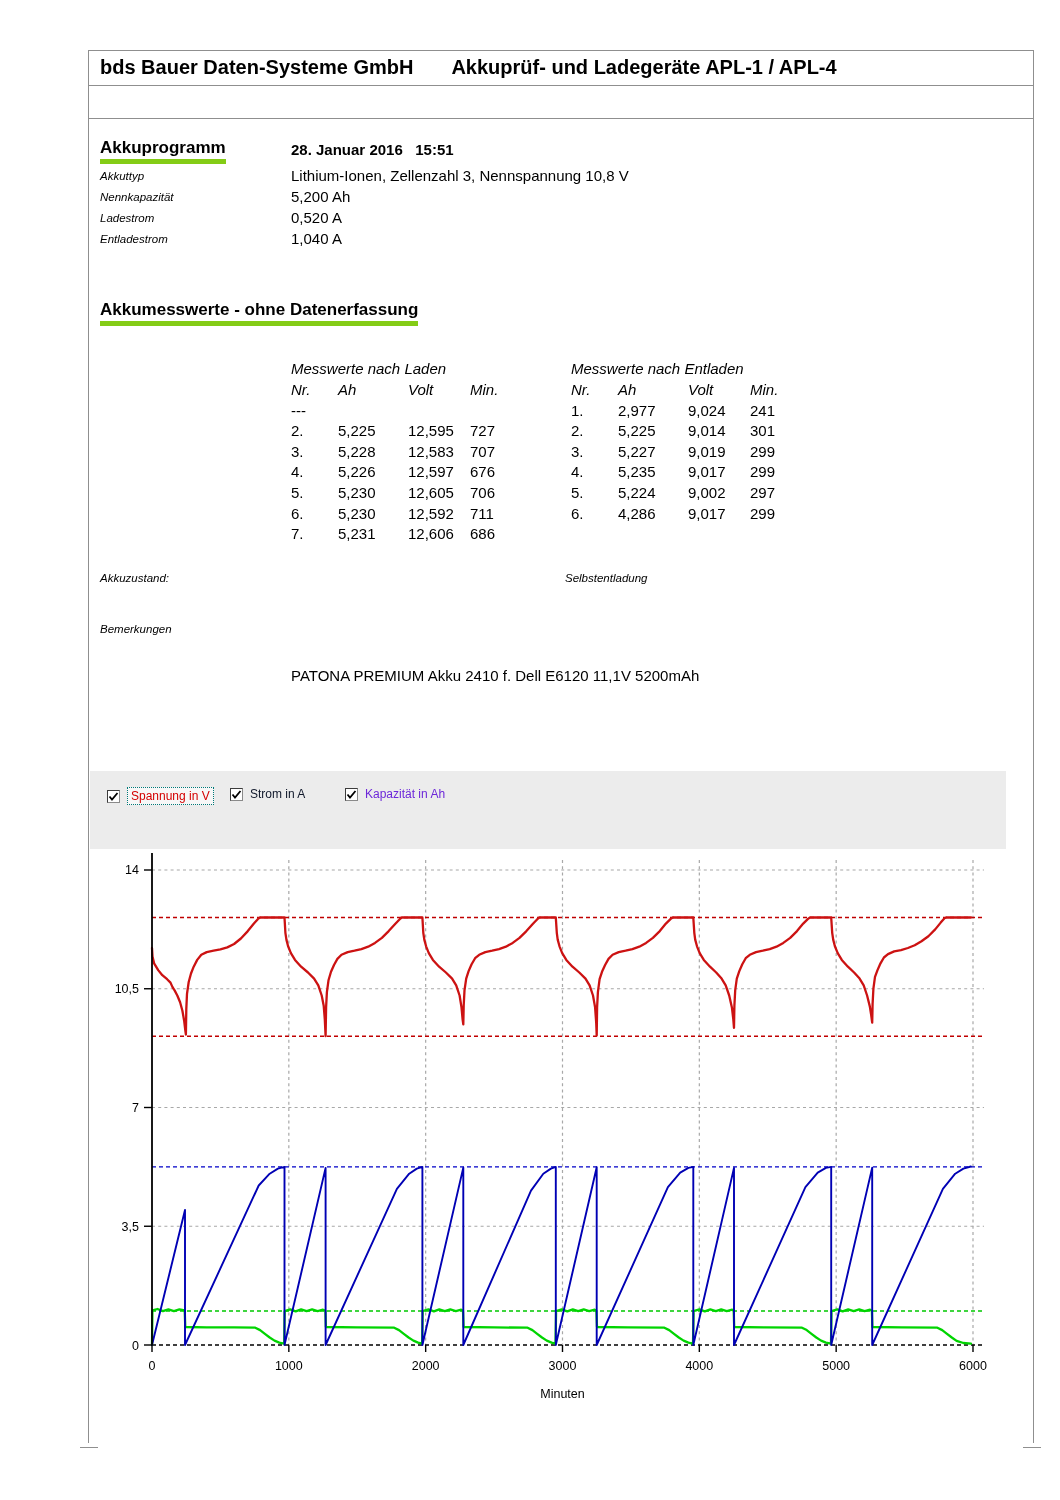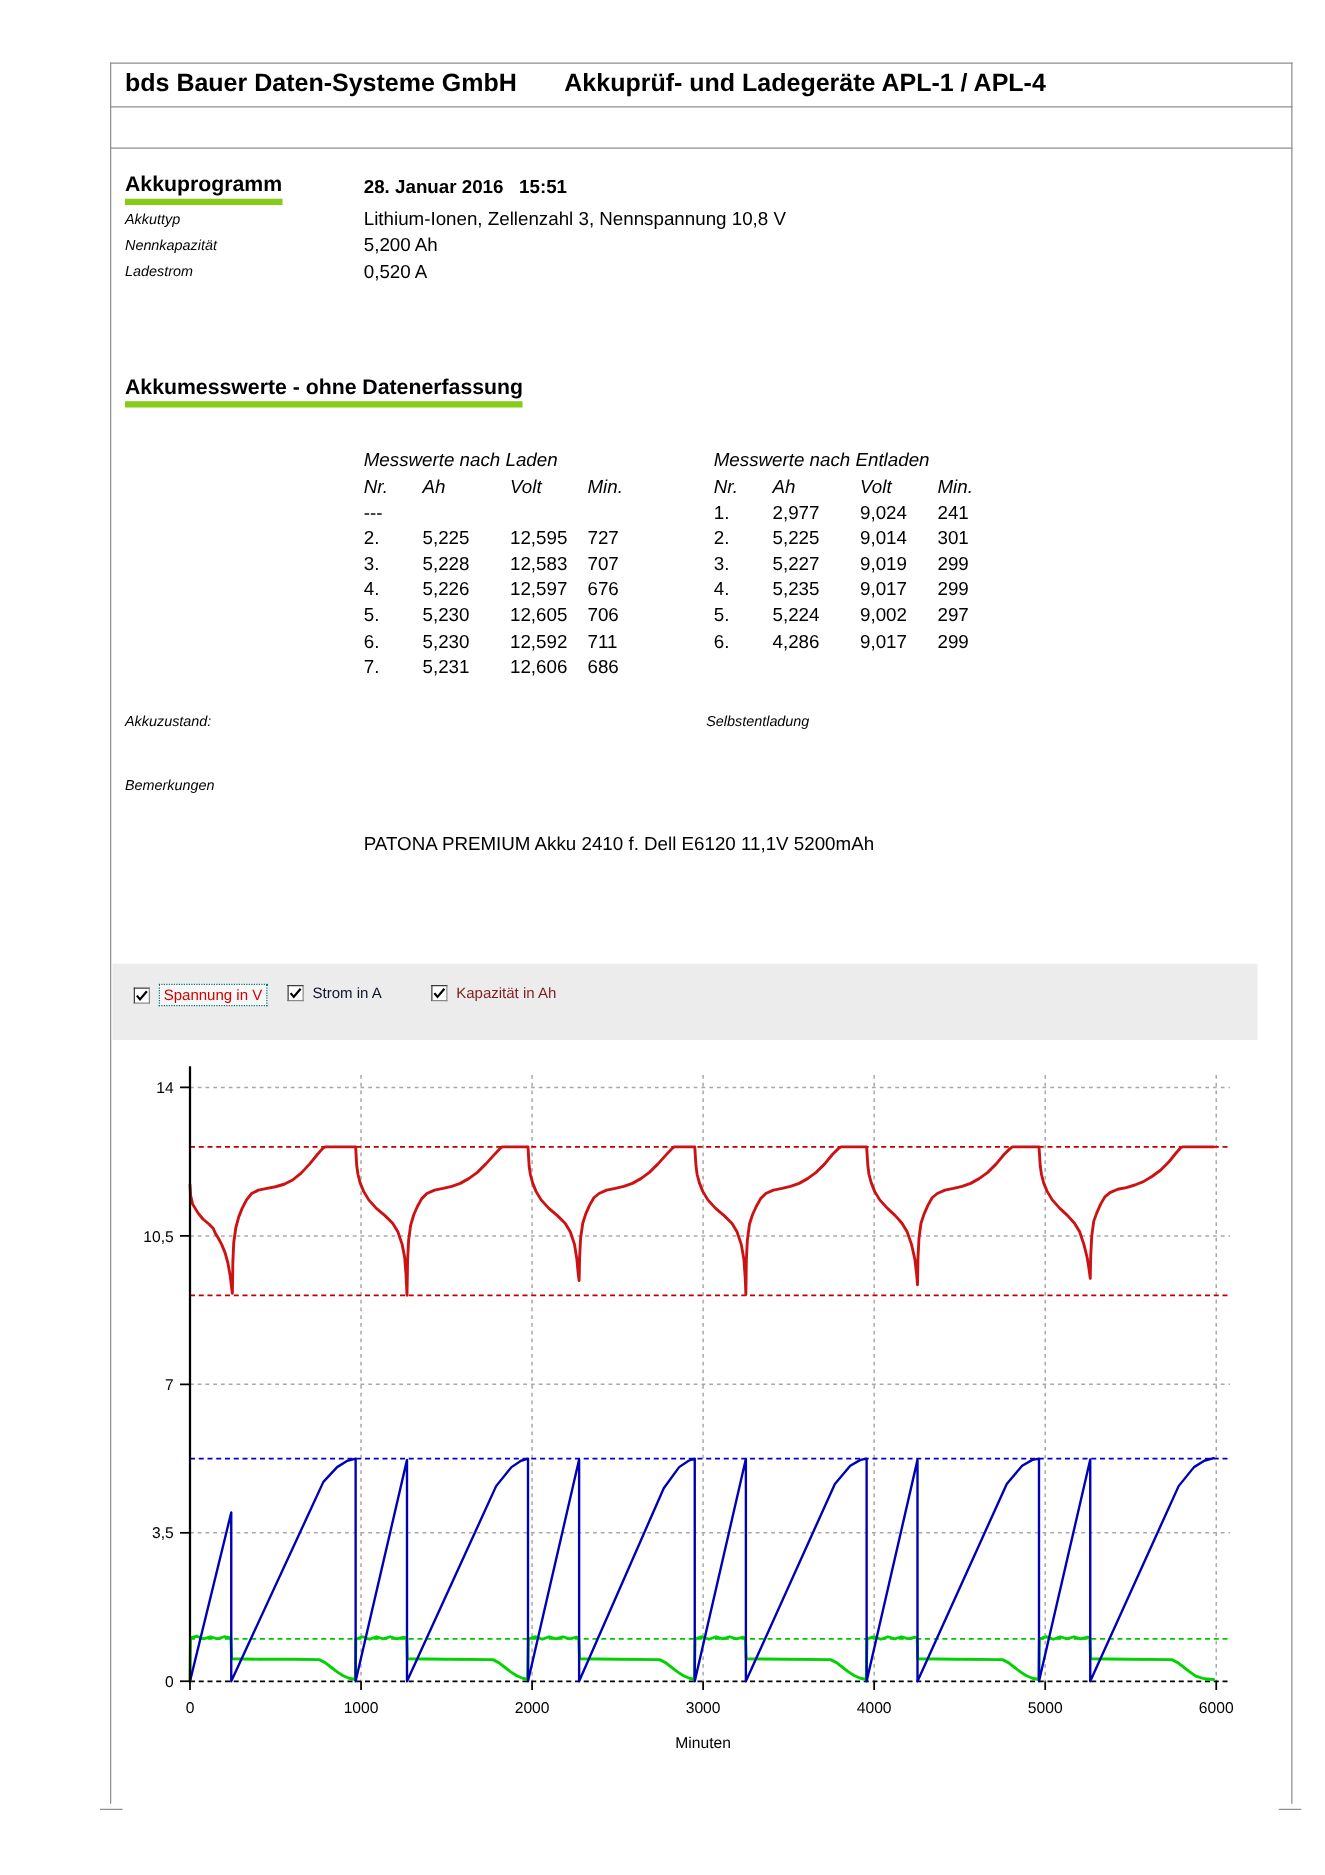--- a/index.html
+++ b/index.html
@@ -14,21 +14,21 @@
   .val{font-size:15px;}
   .bold{font-weight:bold;}
   .pre{white-space:pre;}
   .field-row{position:relative;height:21px;}
   .field-row .f-lbl{position:absolute;left:100px;top:3px;font-size:11.5px;font-style:italic;}
   .field-row .f-val{position:absolute;left:291px;top:0;font-size:15px;}
   .mw-table{position:absolute;font-size:15px;}
   .mw-title{font-style:italic;line-height:22px;}
   .mw-grid{display:grid;grid-template-columns:47px 70px 62px 46px;line-height:20.6px;}
   .mw-grid .hdr{font-style:italic;}
-  .legend{position:absolute;left:90px;top:771px;width:916px;height:61px;background:#ececec;}
+  .legend{position:absolute;left:90px;top:771px;width:916px;height:78px;background:#ececec;}
   .legend-item{position:absolute;top:16px;display:flex;align-items:center;gap:7px;}
   .legend-item:nth-child(1){left:17px;}
   .legend-item:nth-child(2){left:140px;}
   .legend-item:nth-child(3){left:255px;}
   .cb{width:13px;height:13px;background:#fff;border:1px solid #8a8a8a;border-top-color:#3c3c3c;border-left-color:#3c3c3c;box-sizing:border-box;position:relative;flex:0 0 auto;}
   .cb svg{position:absolute;left:-1px;top:-1px;}
   .cb-label{font-size:12px;line-height:14px;}
   .cb-label.focused{border:1px dotted #007878;padding:1px 3px;background:#f7f7f7;}
   svg text{font-family:"Liberation Sans",sans-serif;}
 </style>
@@ -54,20 +54,24 @@
         <span class="f-lbl">Akkuttyp</span>
         <span class="f-val">Lithium-Ionen, Zellenzahl 3, Nennspannung 10,8 V</span>
       </div>
       <div class="field-row">
         <span class="f-lbl">Nennkapazität</span>
         <span class="f-val">5,200 Ah</span>
       </div>
       <div class="field-row">
         <span class="f-lbl">Ladestrom</span>
         <span class="f-val">0,520 A</span>
+      </div>
+      <div class="field-row">
+        <span class="f-lbl">Entladestrom</span>
+        <span class="f-val">1,040 A</span>
       </div>
     </div>
 
   <div class="abs sechead" style="left:100px;top:300px;">Akkumesswerte - ohne Datenerfassung</div>
   <div class="mw-table" style="left:291px;top:358px;">
       <div class="mw-title">Messwerte nach Laden</div>
       <div class="mw-grid">
         <div class="hdr">Nr.</div>
         <div class="hdr">Ah</div>
         <div class="hdr">Volt</div>
@@ -157,21 +161,21 @@
           </svg>
         </span>
         <span class="cb-label" style="color: #0f172a;">Strom in A</span>
       </div>
       <div class="legend-item">
         <span class="cb">
           <svg width="13" height="13" viewBox="0 0 13 13">
             <polyline points="2.5,6.5 5,9.5 10.5,3" fill="none" stroke="#000" stroke-width="1.8"></polyline>
           </svg>
         </span>
-        <span class="cb-label" style="color: #7f1d1d;">Kapazität in Ah</span>
+        <span class="cb-label" style="color: #6d28d9;">Kapazität in Ah</span>
       </div>
     </div>
 
   <svg id="chart-svg" class="abs" style="left:0;top:845px;" width="1060" height="600" viewBox="0 0 1060 600">
       <line x1="288.83299999999997" y1="15" x2="288.83299999999997" y2="500" stroke="#a8a8a8" stroke-width="1.2" stroke-dasharray="3 3.2"></line>
       <line x1="425.666" y1="15" x2="425.666" y2="500" stroke="#a8a8a8" stroke-width="1.2" stroke-dasharray="3 3.2"></line>
       <line x1="562.499" y1="15" x2="562.499" y2="500" stroke="#a8a8a8" stroke-width="1.2" stroke-dasharray="3 3.2"></line>
       <line x1="699.332" y1="15" x2="699.332" y2="500" stroke="#a8a8a8" stroke-width="1.2" stroke-dasharray="3 3.2"></line>
       <line x1="836.1650000000001" y1="15" x2="836.1650000000001" y2="500" stroke="#a8a8a8" stroke-width="1.2" stroke-dasharray="3 3.2"></line>
       <line x1="972.998" y1="15" x2="972.998" y2="500" stroke="#a8a8a8" stroke-width="1.2" stroke-dasharray="3 3.2"></line>

